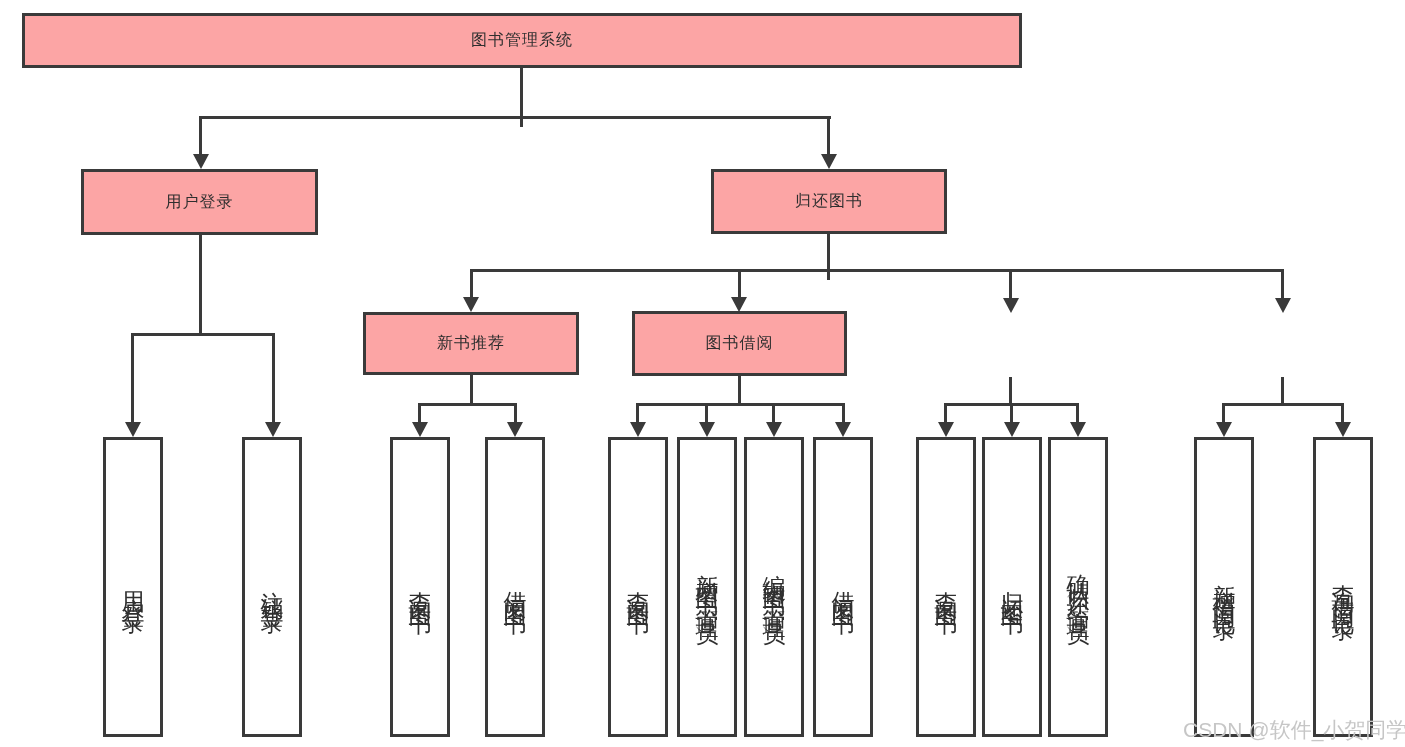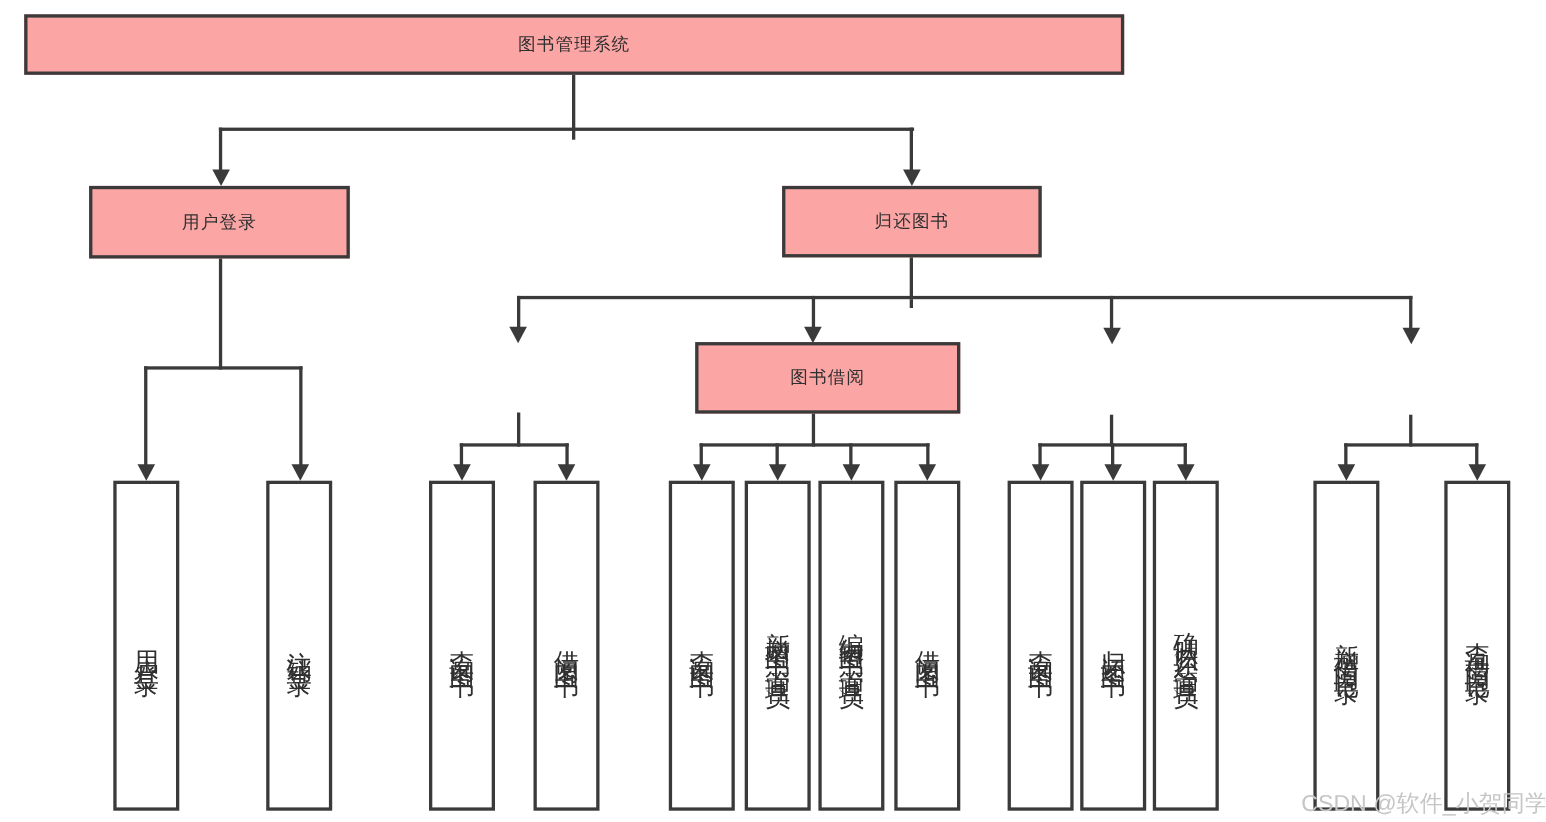--- a/index.html
+++ b/index.html
@@ -67,21 +67,24 @@
     <span>图书管理系统</span>
   </div>
 
   <div class="hbox" style="left:81px;top:169px;width:237px;height:66px;">
     <span>用户登录</span>
   </div>
   <div class="hbox" style="left:711px;top:169px;width:236px;height:65px;">
     <span>归还图书</span>
   </div>
 
-  <div class="hbox" style="left:632px;top:311px;width:241px;height:65px;">
+  <div class="hbox" style="left:363px;top:312px;width:216px;height:63px;">
+    <span>新书推荐</span>
+  </div>
+  <div class="hbox" style="left:632px;top:311px;width:215px;height:65px;">
     <span>图书借阅</span>
   </div>
 
   <div class="vbox" style="left:103px;">
     <span>用户登录</span>
   </div>
   <div class="vbox" style="left:242px;">
     <span>注销登录</span>
   </div>
 

